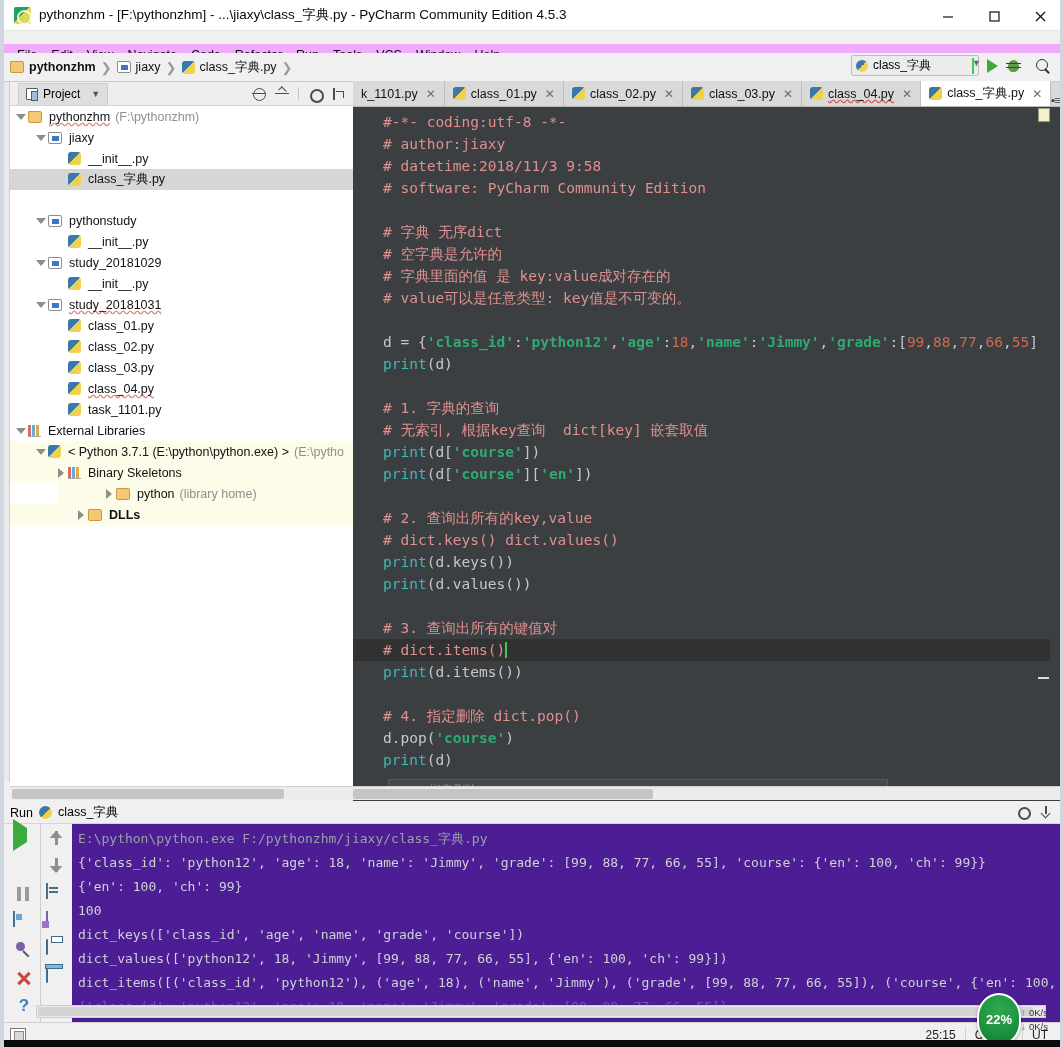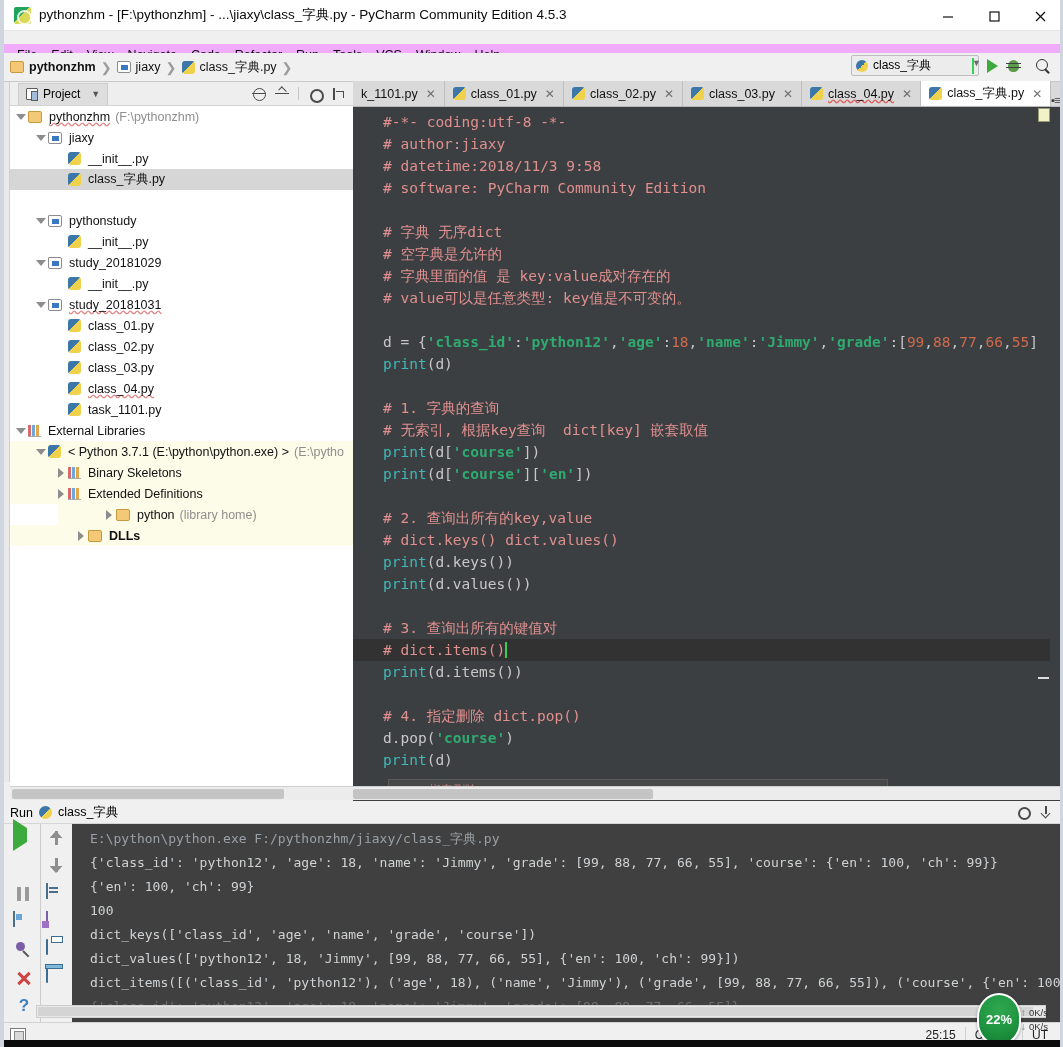--- a/index.html
+++ b/index.html
@@ -265,25 +265,25 @@
   .rt-wrap::after{content:"";position:absolute;left:2px;top:3px;width:9px;height:1.5px;background:#4a6f8a;box-shadow:0 4px 0 #4a6f8a;}
   .rt-export{width:17px;height:15px;border:1.5px solid #7a5fa8;margin-top:3px;background:#fff;position:relative;}
   .rt-export::after{content:"";position:absolute;right:-2px;bottom:-2px;width:7px;height:7px;background:#a06fc8;}
   .rt-print{width:18px;height:14px;background:#6aa6d6;border:1.5px solid #3e6d93;margin-top:3px;position:relative;border-radius:2px;}
   .rt-print::after{content:"";position:absolute;left:4px;top:-4px;width:10px;height:5px;background:#fff;border:1px solid #3e6d93;}
   .rt-trash{width:14px;height:15px;background:#7fb8dd;border:1.5px solid #3e6d93;margin-top:3px;border-radius:0 0 3px 3px;position:relative;}
   .rt-trash::before{content:"";position:absolute;left:-2px;top:-4px;width:16px;height:3px;background:#7fb8dd;border:1px solid #3e6d93;}
 
   .console {
     position: absolute; left: 72px; top: 824px; width: 991px; height: 198px;
-    background: #404040; overflow: hidden;
+    background: #4c1d95; overflow: hidden;
     font-family: "DejaVu Sans Mono", monospace;
     font-size: 13px; line-height: 24px;
     color: #c0c0c0; white-space: pre;
-    padding-left: 18px; padding-top: 3px;
+    padding-left: 6px; padding-top: 3px;
   }
   .console .cmdline { color: #9aa0a6; }
   .console .out { color: #cfd2d4; }
   .console .partial { opacity: .35; }
 
   .hscroll-run {
     position:absolute; left: 36px; top: 1005px; width: 1010px; height: 13px;
     background:#e9e9e9; border:1px solid #cfcfcf;
   }
   .hscroll-run .thumb{position:absolute;left:1px;top:1px;width:995px;height:9px;background:#d4d4d4;}
@@ -511,27 +511,20 @@
         <span class="lbl">&lt; Python 3.7.1 (E:\python\python.exe) &gt;</span>
         <span class="dim">(E:\pytho</span>
       </div>
       <div class="node libzone" style="padding-left: 44px;">
         <span class="arrow right">
           <i></i>
         </span>
         <span class="ic-lib" style="margin-right: 5px;"></span>
         <span class="lbl">Binary Skeletons</span>
       </div>
-      <div class="node libzone" style="padding-left: 44px;">
-        <span class="arrow right">
-          <i></i>
-        </span>
-        <span class="ic-lib" style="margin-right: 5px;"></span>
-        <span class="lbl">Extended Definitions</span>
-      </div>
       <div class="node libzone" style="padding-left: 44px; margin-left: 48px;">
         <span class="arrow right">
           <i></i>
         </span>
         <span class="ic-folder" style="margin-right: 5px;"></span>
         <span class="lbl">python</span>
         <span class="dim">(library home)</span>
       </div>
       <div class="node libzone" style="padding-left: 64px; font-weight: bold;">
         <span class="arrow right">

